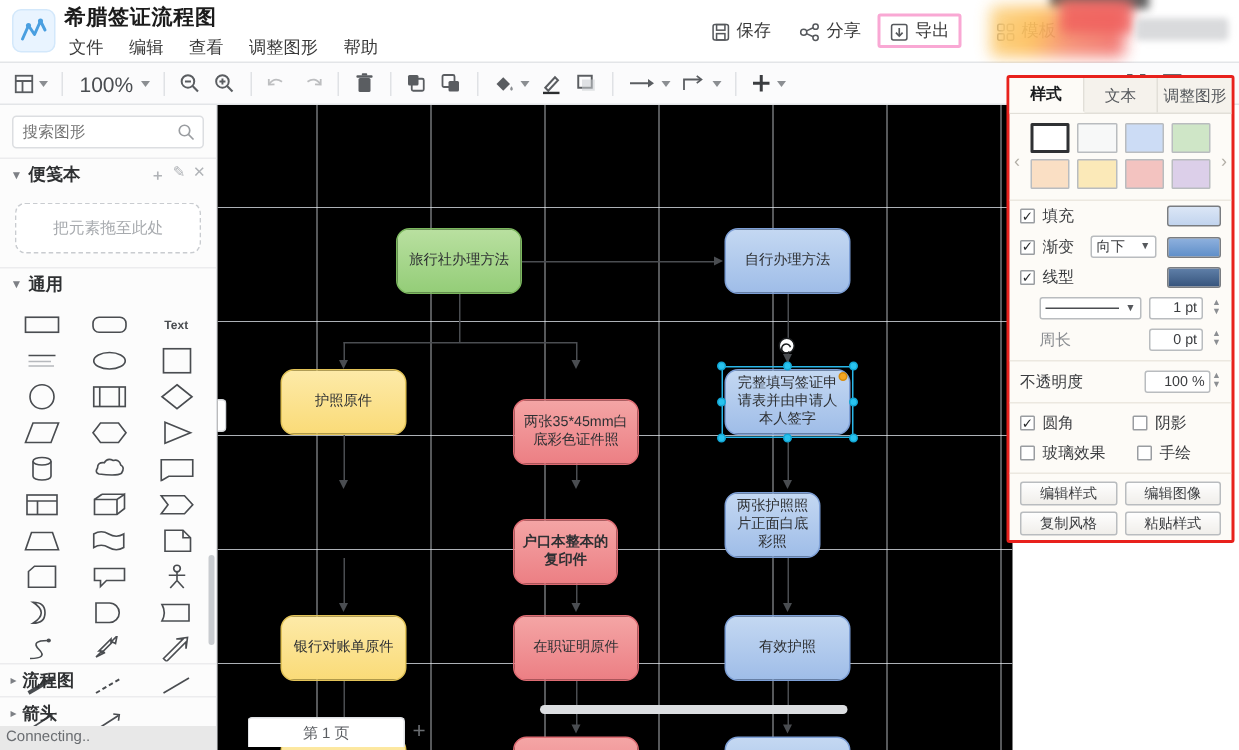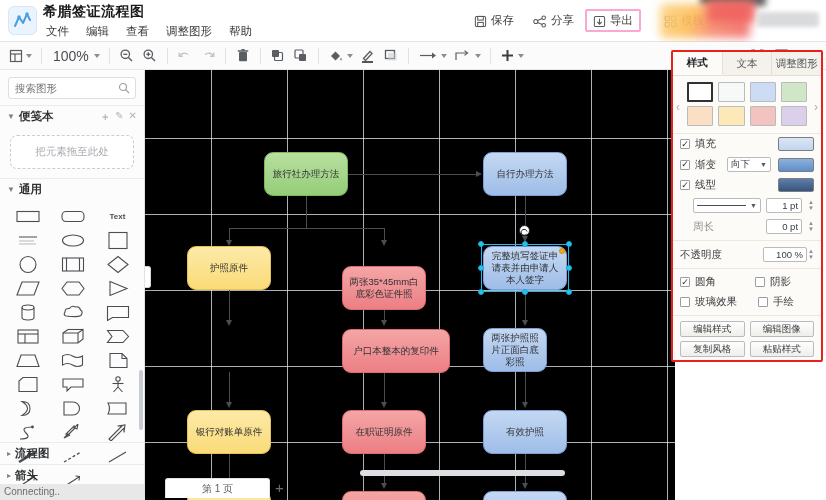--- a/index.html
+++ b/index.html
@@ -740,21 +740,21 @@
     <div class="edge v" style="left:380px; top:302px; height:32px;"></div>
     <div class="arrowhead" style="left:376.5px; top:332px;"></div>
     <div class="edge v" style="left:380px; top:384px; height:31px;"></div>
     <div class="arrowhead" style="left:376.5px; top:413px;"></div>
 
     <div class="node n-green" style="left:119px; top:82px;  width:84px; height:44px;">旅行社办理方法</div>
     <div class="node n-blue" style="left:338px; top:82px;  width:84px; height:44px;">自行办理方法</div>
     <div class="node n-yellow" style="left:42px;  top:176px; width:84px; height:44px;">护照原件</div>
     <div class="node n-red" style="left:197px; top:176px; width:84px; height:44px;margin-top:20px;">两张35*45mm白底彩色证件照</div>
     <div class="node n-blue" style="left:338px; top:176px; width:84px; height:44px;">完整填写签证申请表并由申请人本人签字</div>
-    <div class="node n-red" style="left:197px; top:259px; width:108px; height:44px;">户口本整本的复印件</div>
+    <div class="node n-red" style="left:197px; top:276px; width:70px; height:44px;font-weight:bold;">户口本整本的复印件</div>
     <div class="node n-blue" style="left:338px; top:258px; width:64px; height:44px;">两张护照照片正面白底彩照</div>
     <div class="node n-red" style="left:197px; top:340px; width:84px; height:44px;">在职证明原件</div>
     <div class="node n-yellow" style="left:42px;  top:340px; width:84px; height:44px;">银行对账单原件</div>
     <div class="node n-blue" style="left:338px; top:340px; width:84px; height:44px;">有效护照</div>
     <div class="node n-yellow" style="left:42px;  top:421px; width:84px; height:44px;">机票预定证明</div>
     <div class="node n-red" style="left:197px; top:421px; width:84px; height:44px;">酒店预定证明</div>
     <div class="node n-blue" style="left:338px; top:421px; width:84px; height:44px;">护照内不少于两页空白页</div>
 
     <div class="sel-box" style="left:336px; top:174px; width:88px; height:48px;"></div>
     <div class="rot-handle" style="left:374px; top:155px;">

